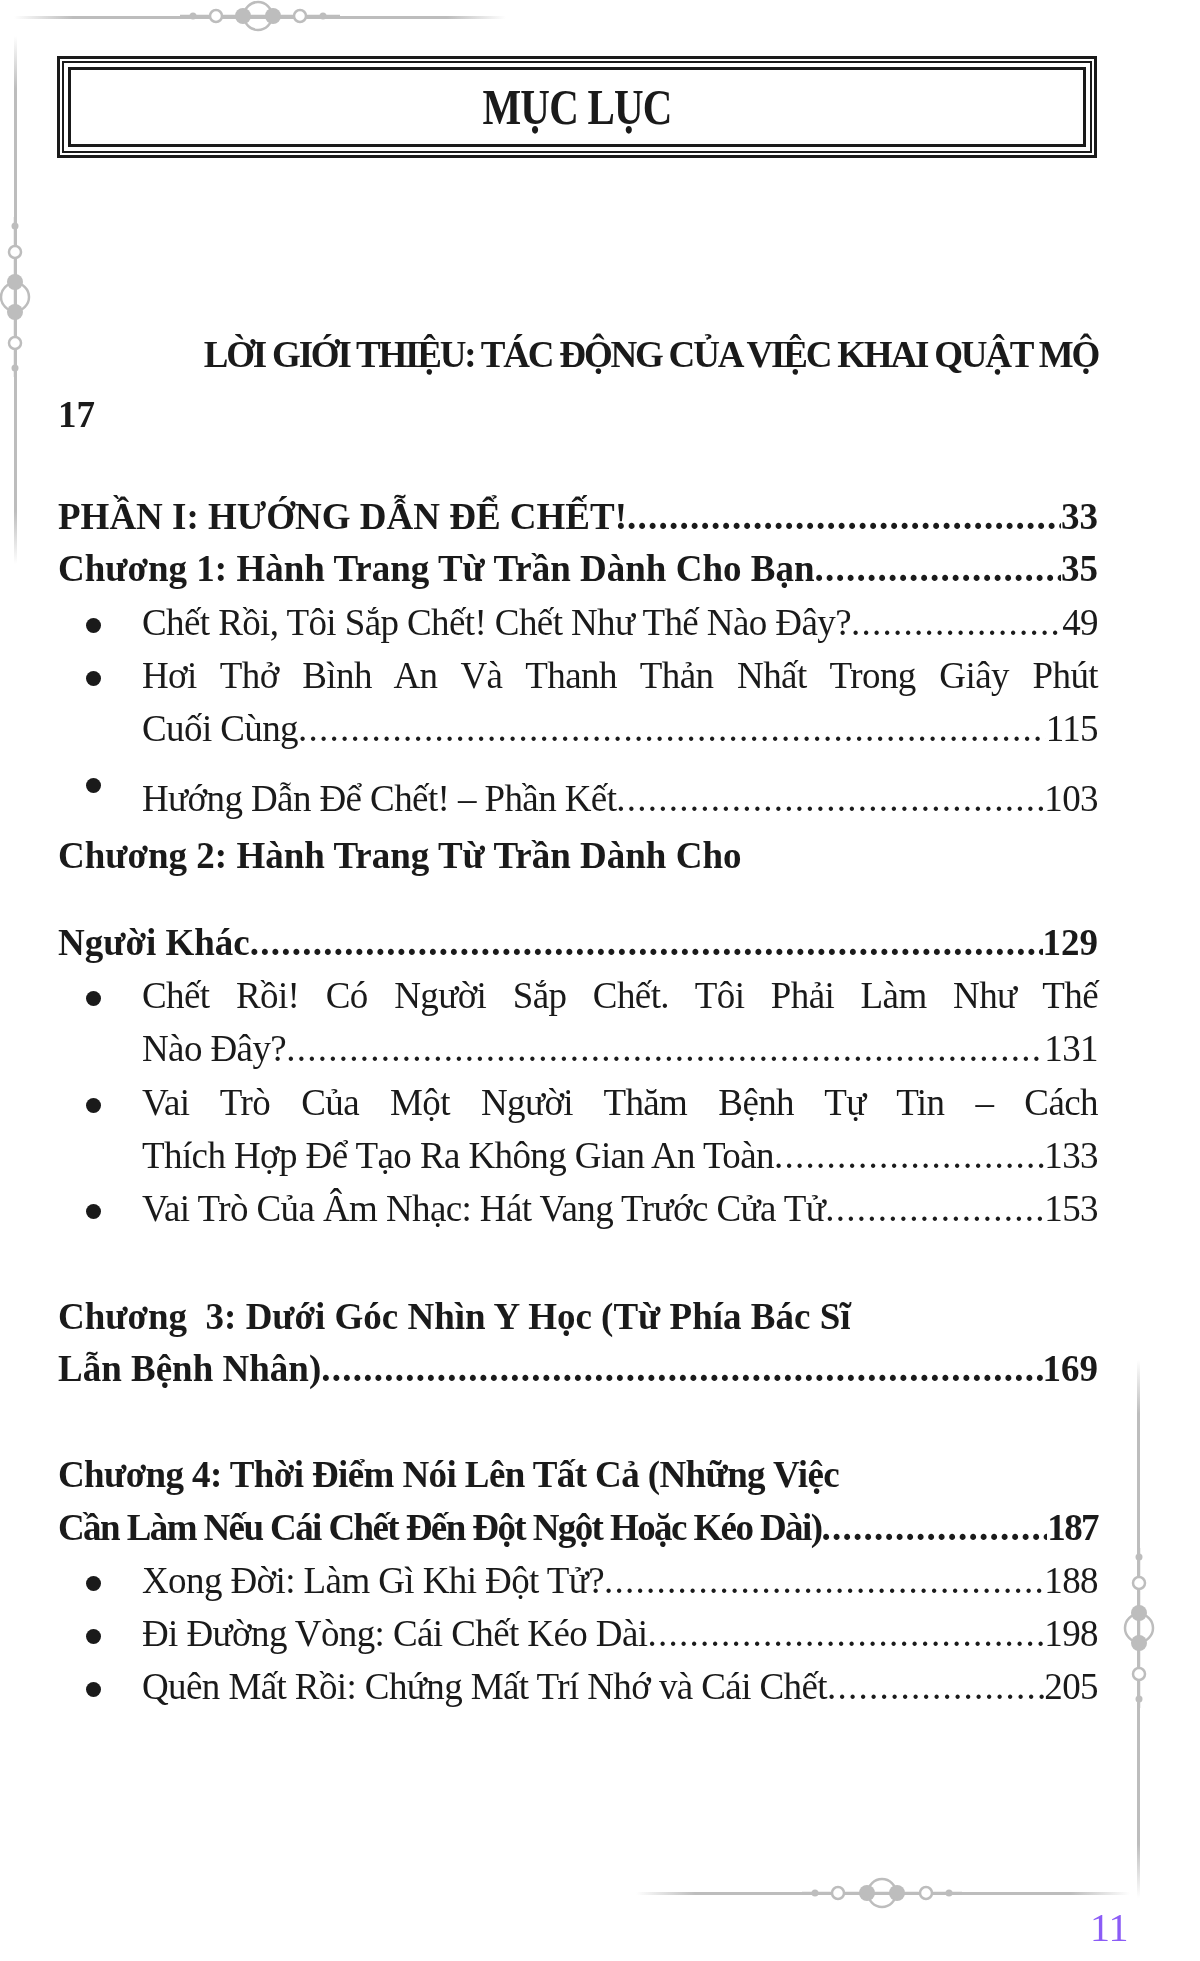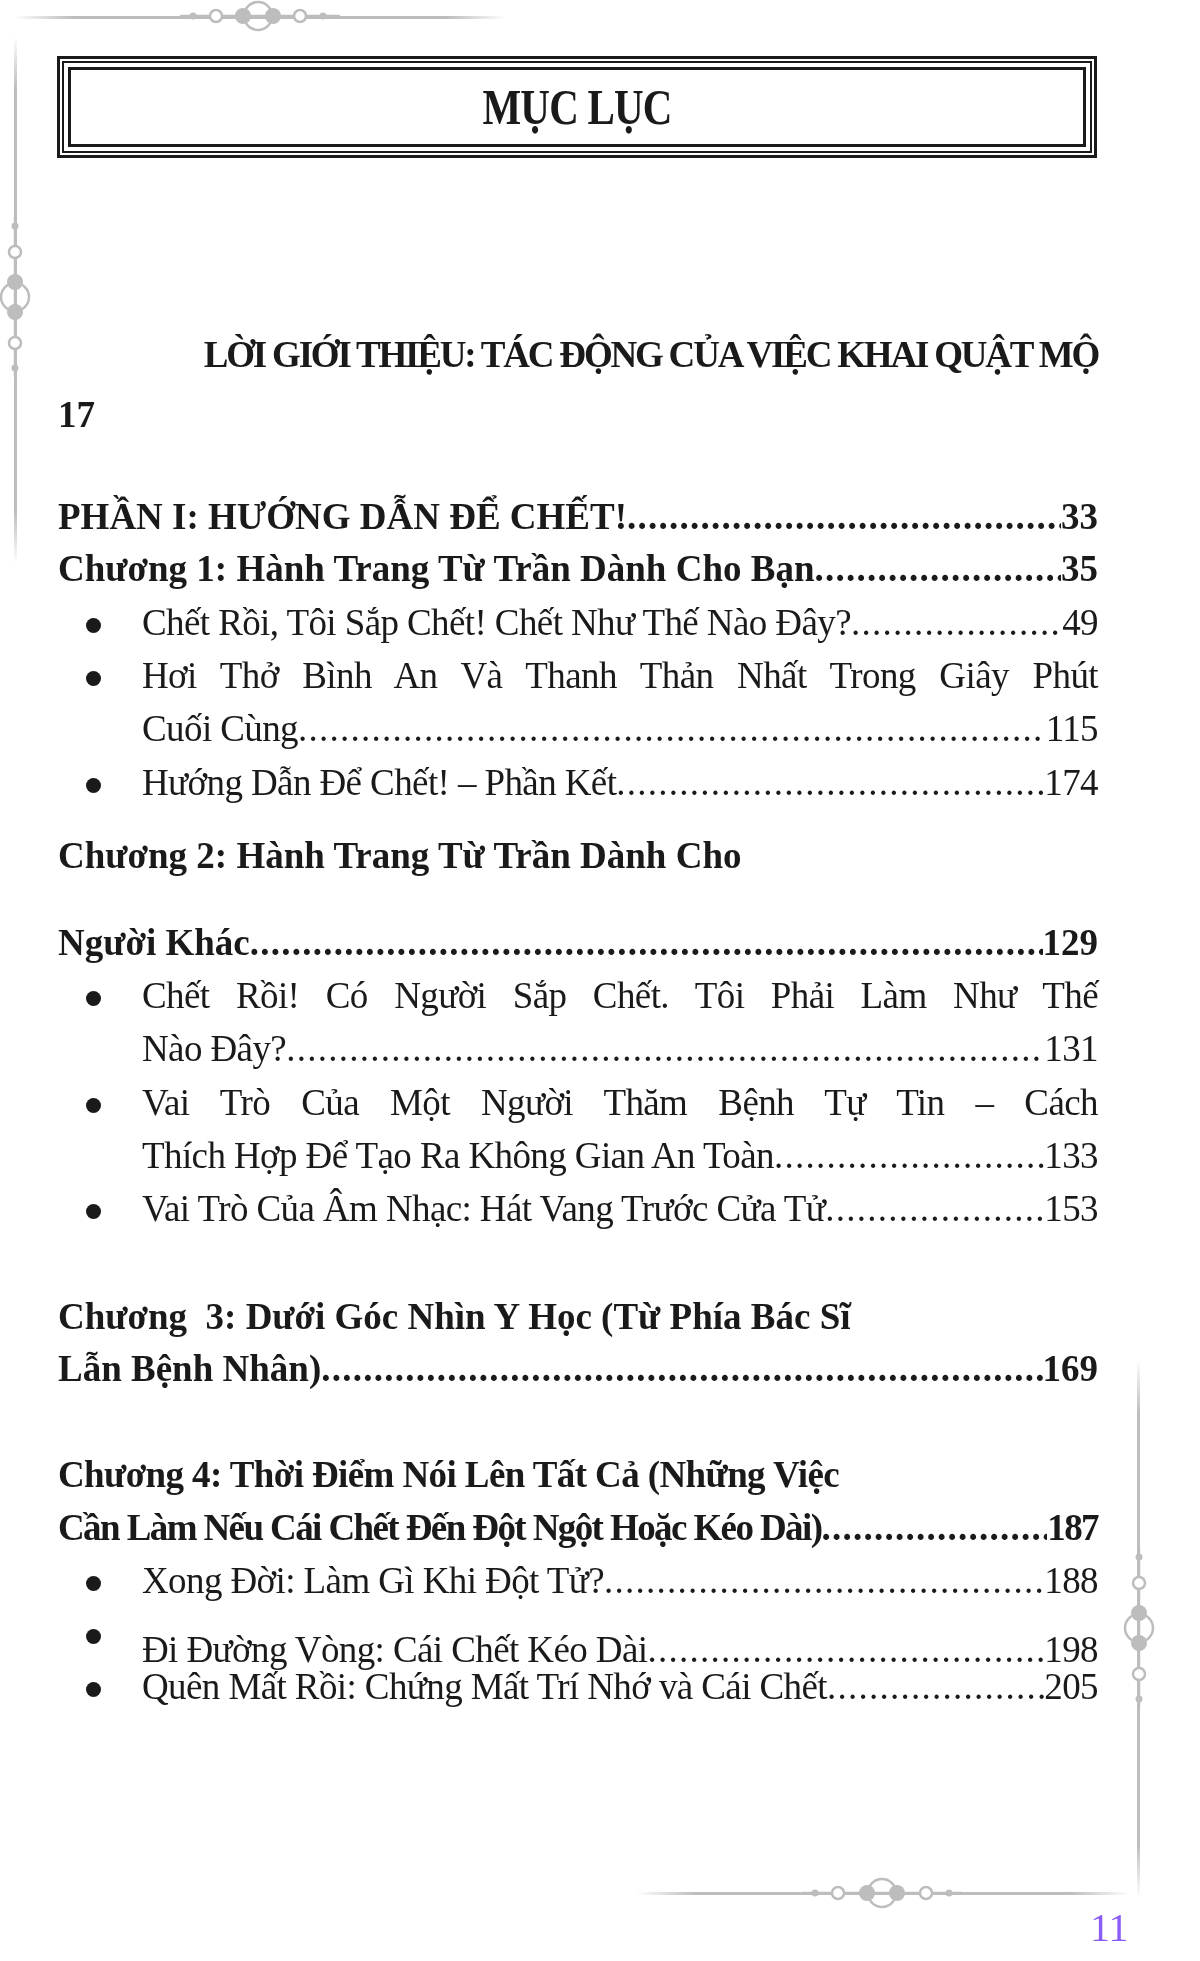--- a/index.html
+++ b/index.html
@@ -122,24 +122,24 @@
 <div class="line indent cond justify" style="top:649px;">
   <span class="txt">Hơi Thở Bình An Và Thanh Thản Nhất Trong Giây Phút</span>
 </div>
 <div class="line indent cond" style="top:702px;">
   <span class="txt">Cuối Cùng</span>
   <span class="leader"></span>
   <span class="page">115</span>
 </div>
 
 <div class="bullet" style="top:778px;"></div>
-<div class="line indent cond" style="top:756px;">
+<div class="line indent cond" style="top:772px;">
   <span class="txt">Hướng Dẫn Để Chết! – Phần Kết</span>
   <span class="leader"></span>
-  <span class="page">174</span>
+  <span class="page">103</span>
 </div>
 
 <div class="line bold" style="top:829px;">
   <span class="txt">Chương 2: Hành Trang Từ Trần Dành Cho</span>
 </div>
 <div class="line bold" style="top:916px;">
   <span class="txt">Người Khác</span>
   <span class="leader"></span>
   <span class="page">129</span>
 </div>
@@ -190,21 +190,21 @@
 </div>
 
 <div class="bullet" style="top:1576px;"></div>
 <div class="line indent cond" style="top:1554px;">
   <span class="txt">Xong Đời: Làm Gì Khi Đột Tử?</span>
   <span class="leader"></span>
   <span class="page">188</span>
 </div>
 
 <div class="bullet" style="top:1629px;"></div>
-<div class="line indent cond" style="top:1607px;margin-top:16px;">
+<div class="line indent cond" style="top:1607px;">
   <span class="txt">Đi Đường Vòng: Cái Chết Kéo Dài</span>
   <span class="leader"></span>
   <span class="page">198</span>
 </div>
 
 <div class="bullet" style="top:1682px;"></div>
 <div class="line indent cond" style="top:1660px;">
   <span class="txt">Quên Mất Rồi: Chứng Mất Trí Nhớ và Cái Chết</span>
   <span class="leader"></span>
   <span class="page">205</span>

